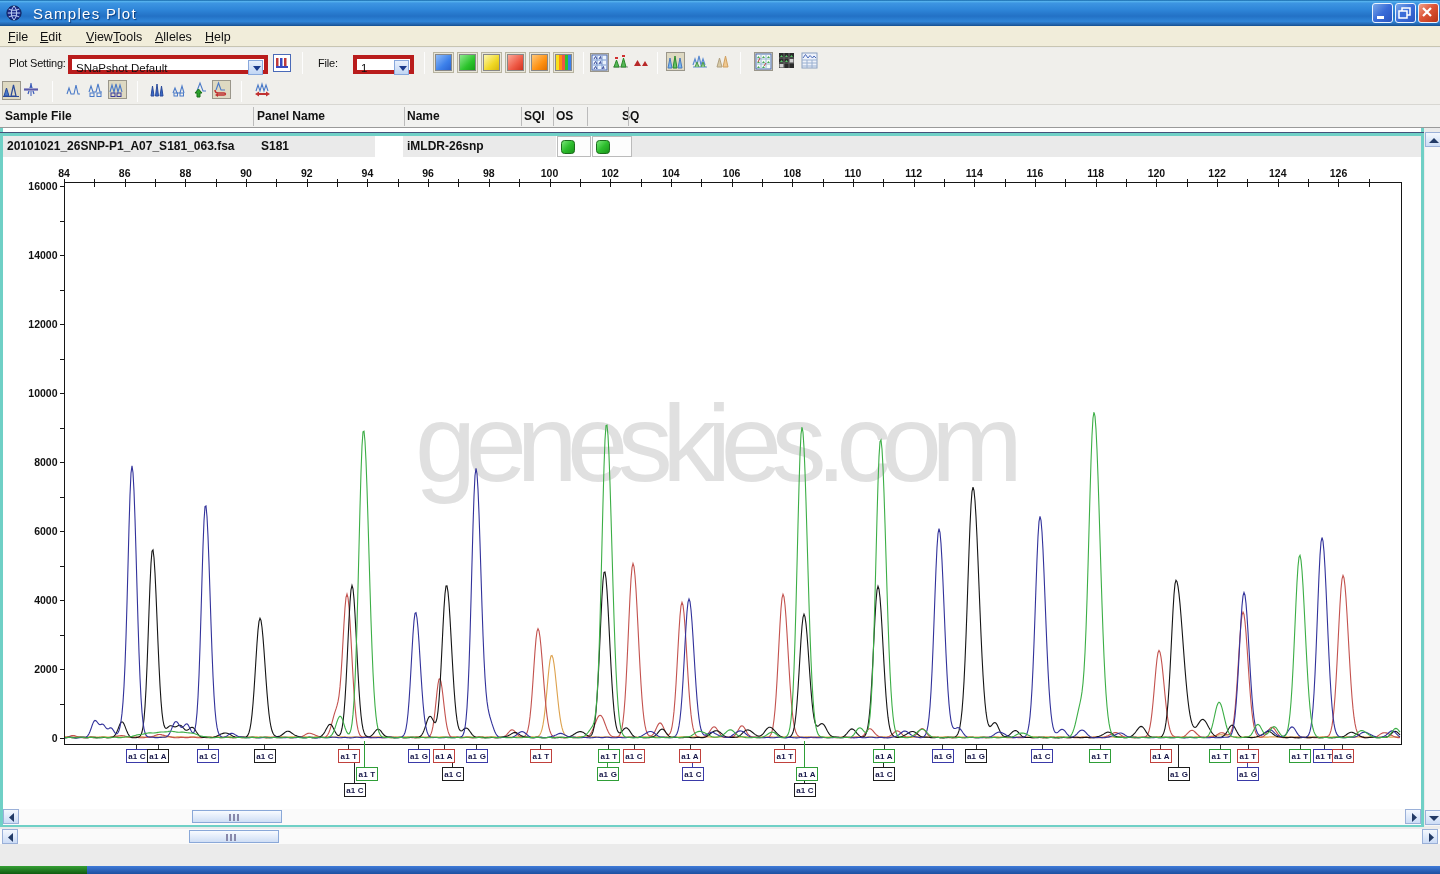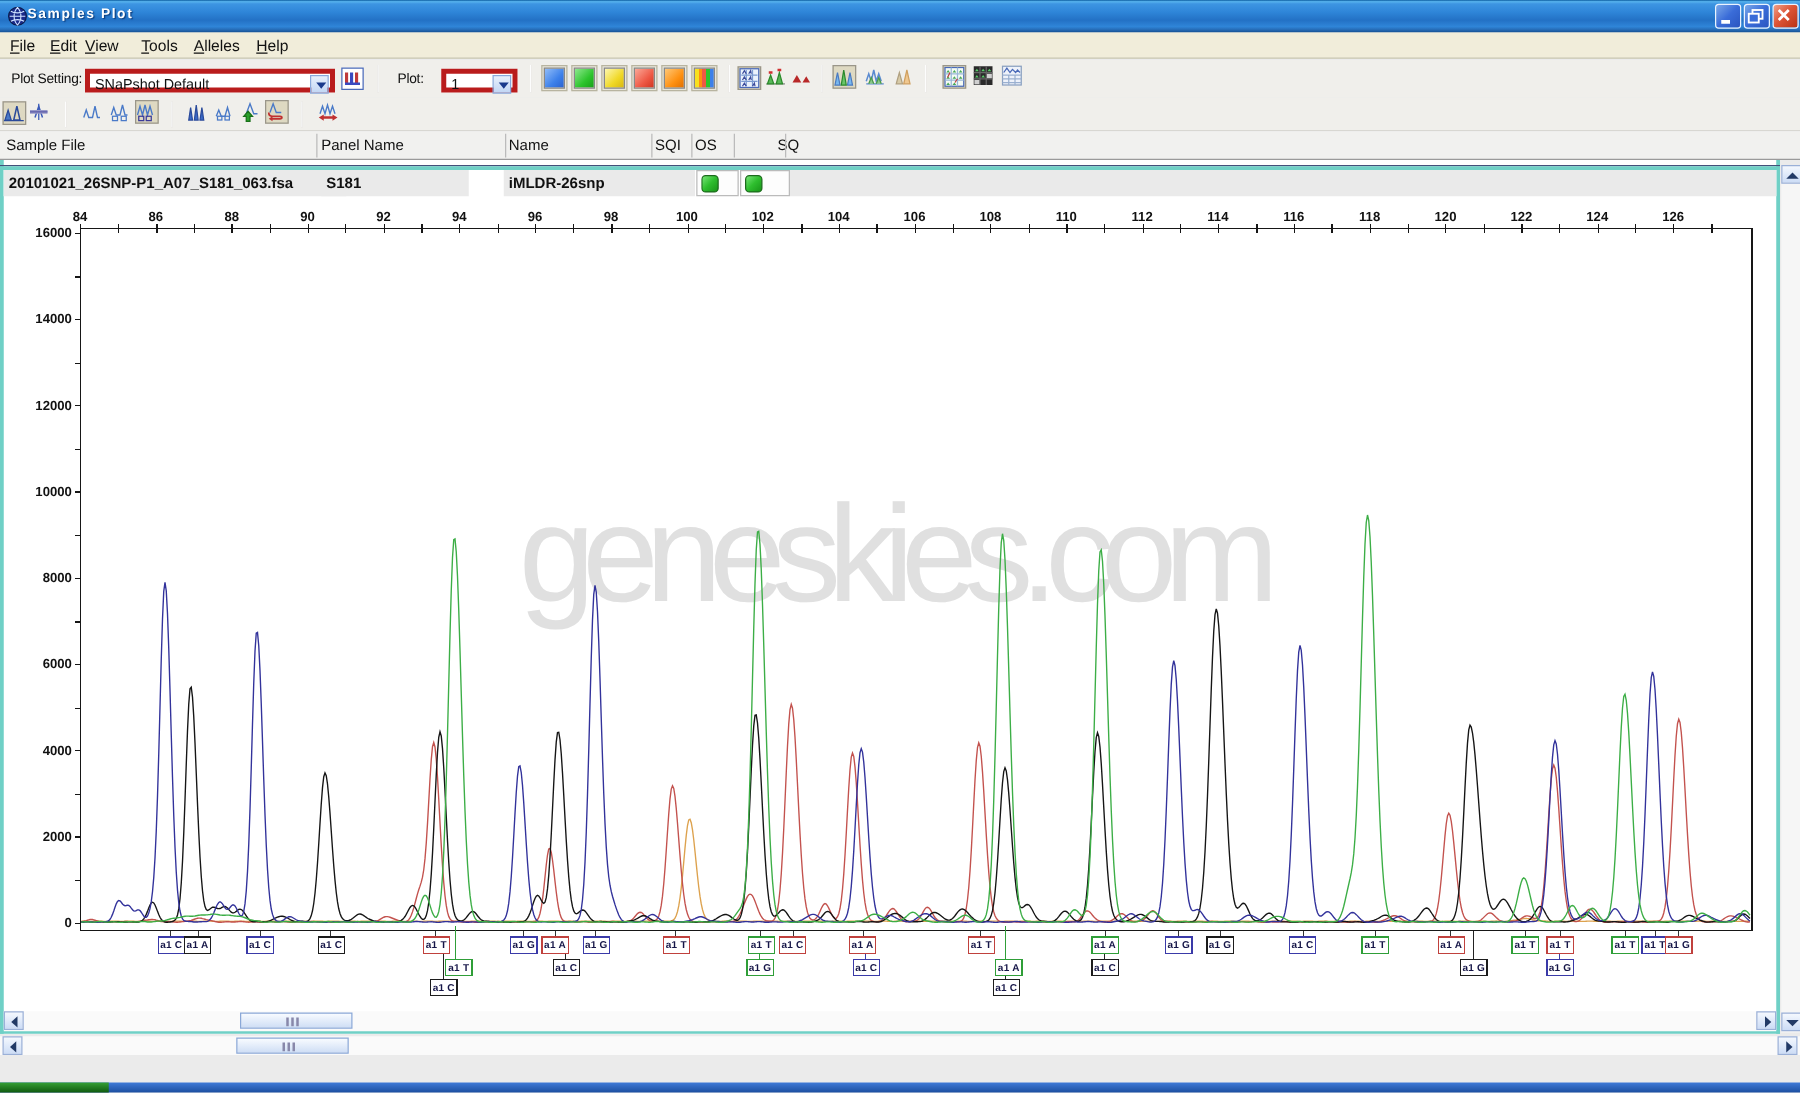--- a/index.html
+++ b/index.html
@@ -1,38 +1,38 @@
 <!DOCTYPE html>
 <html><head><meta charset="utf-8"><style>
 *{margin:0;padding:0;box-sizing:border-box}
 html,body{width:1440px;height:874px;overflow:hidden;font-family:"Liberation Sans",sans-serif;background:#ebebeb}
 .abs{position:absolute}
 #titlebar{left:0;top:0;width:1440px;height:26px;background:linear-gradient(#0a5a9e 0%,#57b3ee 5%,#3d95e2 12%,#2e85d8 38%,#2371c5 62%,#2f85d8 82%,#2467b0 93%,#124e90 100%)}
-#titlebar .ttl{position:absolute;left:22px;top:5px;color:#fff;font-size:11px;font-weight:bold;letter-spacing:1.3px;text-shadow:1px 1px 1px #0a3a7a}
+#titlebar .ttl{position:absolute;left:33px;top:5px;color:#fff;font-size:15px;font-weight:normal;letter-spacing:1.3px;text-shadow:1px 1px 1px #0a3a7a}
 .winbtn{position:absolute;top:3px;width:21px;height:20px;border:1px solid #eaf3ff;border-radius:3px;color:#fff}
 #btnmin{left:1372px;background:linear-gradient(135deg,#7aa8e8 0%,#3a6cd8 50%,#2a55c0 100%)}
 #btnmax{left:1395px;background:linear-gradient(135deg,#7aa8e8 0%,#3a6cd8 50%,#2a55c0 100%)}
 #btncls{left:1418px;background:linear-gradient(135deg,#f0a088 0%,#dd5537 45%,#b83315 100%)}
 #menubar{left:0;top:26px;width:1440px;height:21px;background:#f1edda;border-bottom:1px solid #c8c5b2}
 .mitem{position:absolute;top:4px;font-size:12.5px;color:#111}
 .mitem u{text-decoration:underline}
 #tb1{left:0;top:48px;width:1440px;height:30px;background:#f0efeb}
 #tb2{left:0;top:78px;width:1440px;height:27px;background:#f0efeb;border-bottom:1px solid #d8d7d2}
 .tlabel{position:absolute;font-size:11px;color:#111;letter-spacing:-0.2px}
 .combo{position:absolute;height:19px;background:#fff;border:4px solid #b91c1c}
 .combo .txt{position:absolute;left:4px;top:3px;font-size:11.5px;color:#111}
 .combo .arr{position:absolute;right:1px;top:1px;width:15px;height:15px;background:linear-gradient(#e8f0fc,#c2d6f4);border:1px solid #88a8dc}
 .combo .arr:after{content:"";position:absolute;left:3.5px;top:5px;border:4px solid transparent;border-top:5px solid #1a3a8c}
 .vsep{position:absolute;width:1px;background:#c9c8c2;border-right:1px solid #fdfdfd}
 .cbtn{position:absolute;top:4px;width:21px;height:21px;border:1px solid #b8b4a0;padding:1px;background:#e8e6da}
 .cbtn>div{width:100%;height:100%;border:1px solid #888}
 .ibtn{position:absolute;width:19px;height:19px}
 .ibtn.pressed{background:#ded9c2;border:1px solid #9a968a}
 #thead{left:0;top:105px;width:1440px;height:23px;background:#f1f1ef;border-bottom:1px solid #9a9a9a}
-.hcell{position:absolute;top:4px;font-size:12px;font-weight:normal;color:#111}
+.hcell{position:absolute;top:4px;font-size:12px;font-weight:bold;color:#111}
 .hsep{position:absolute;top:2px;height:19px;width:1px;background:#bbb}
 #panel{left:0;top:128px;width:1424px;height:699px;background:#fff;border-left:3px solid #6fd0c6;border-right:3px solid #6fd0c6;border-bottom:3px solid #6fd0c6}
 #rowline1{left:0;top:132px;width:1424px;height:1px;background:#44507a}
 #rowline2{left:0;top:133px;width:1424px;height:3px;background:#6fd0c6}
 #srow{left:3px;top:136px;width:1418px;height:21px;background:#fff}
 .scell{position:absolute;top:0;height:21px;background:#eaeaea;font-size:12px;font-weight:bold;color:#111;line-height:21px}
 #plotsvg{left:2px;top:156px}
 .sbar{position:absolute;background:#fafafa}
 .sbtn{position:absolute;width:16px;height:15px;background:linear-gradient(#f4f8fe,#ccdcf6);border:1px solid #9ab0d8}
 .sbtn svg{position:absolute;left:0;top:0}
@@ -57,39 +57,39 @@
         <rect x="6" y="4" width="8" height="7" fill="none" stroke="#fff" stroke-width="1.5"></rect>
         <rect x="3" y="7" width="8" height="7" fill="#3a6cd8" stroke="#fff" stroke-width="1.5"></rect>
       </svg></div>
  <div class="winbtn" id="btncls"><svg width="19" height="18">
         <path d="M4 4l8 8M12 4l-8 8" stroke="#fff" stroke-width="2.2"></path>
       </svg></div>
 </div>
 <div class="abs" id="menubar">
  <span class="mitem" style="left:8px"><u>F</u>ile</span>
  <span class="mitem" style="left:40px"><u>E</u>dit</span>
- <span class="mitem" style="left:68px"><u>V</u>iew</span>
+ <span class="mitem" style="left:86px"><u>V</u>iew</span>
  <span class="mitem" style="left:113px"><u>T</u>ools</span>
  <span class="mitem" style="left:155px"><u>A</u>lleles</span>
  <span class="mitem" style="left:205px"><u>H</u>elp</span>
 </div>
 <div class="abs" id="tb1">
  <span class="tlabel" style="left:9px;top:9px">Plot Setting:</span>
  <div class="combo" style="left:68px;top:7px;width:200px">
       <span class="txt">SNaPshot Default</span>
       <span class="arr"></span>
     </div>
  <div style="position:absolute;left:273px;top:6px;width:18px;height:18px;border:1px solid #4a6ab8;background:#fff"><svg width="16" height="16">
         <rect x="2" y="3" width="2.5" height="10" fill="#c03a3a"></rect>
         <rect x="6" y="3" width="2.5" height="10" fill="#3a4ac0"></rect>
         <rect x="10" y="3" width="2.5" height="10" fill="#c03a3a"></rect>
         <rect x="2" y="11" width="12" height="2" fill="#3a4ac0"></rect>
       </svg></div>
  <div class="vsep" style="left:302px;top:4px;height:22px"></div>
- <span class="tlabel" style="left:318px;top:9px">Plot:</span>
+ <span class="tlabel" style="left:318px;top:9px">File:</span>
  <div class="combo" style="left:353px;top:7px;width:61px">
       <span class="txt">1</span>
       <span class="arr"></span>
     </div>
  <div class="vsep" style="left:424px;top:4px;height:22px"></div>
  <div class="cbtn" style="left:433px">
       <div style="background:linear-gradient(135deg,#90bcf8,#3c80ea 60%,#2a62d0)"></div>
     </div>
  <div class="cbtn" style="left:457px">
       <div style="background:linear-gradient(135deg,#8ee88e,#2cc42c 60%,#18a018)"></div>

